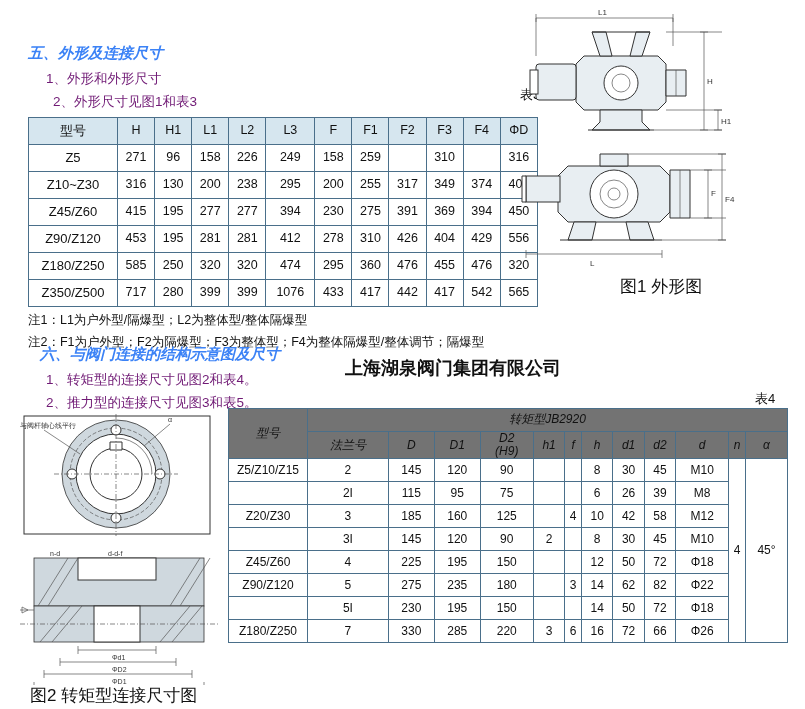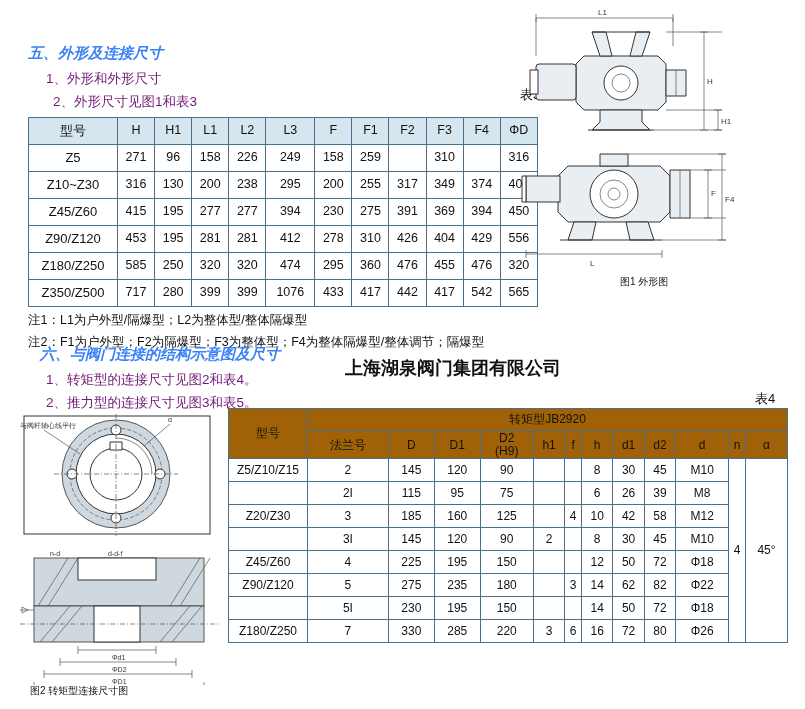--- a/index.html
+++ b/index.html
@@ -41,24 +41,24 @@
   #sec6 .l2{margin:0 0 5px 18px;}
   #sec6 .l3{margin:0 0 4px 18px;}
   #company{
     position:absolute;left:345px;top:356px;
     font-size:18px;font-weight:bold;color:#111;
   }
   #tbl4label{position:absolute;left:755px;top:390px;font-size:13px;}
   
   #tbl2{position:absolute;left:228px;top:408px;width:560px;}
   #tbl2 td{height:22px;font-size:12px;}
-  #tbl2 .hd{background:#a16207;}
+  #tbl2 .hd{background:#737373;font-style:italic;}
   #tbl2 .rowlabel{font-size:12px;}
   
-  .fig-cap{font-size:10px;text-align:center;}
+  .fig-cap{font-size:17px;text-align:center;}
   #fig1cap{position:absolute;left:620px;top:275px;}
   #fig2cap{position:absolute;left:30px;top:684px;}
   svg{display:block;}
   .ln{stroke:#333;fill:none;stroke-width:1;}
   .lnl{stroke:#555;fill:none;stroke-width:0.7;}
   .dash{stroke:#555;fill:none;stroke-width:0.7;stroke-dasharray:5 2 1 2;}
   .fillg{fill:#e8eef2;stroke:#333;stroke-width:1;}
   .fillw{fill:#ffffff;stroke:#333;stroke-width:1;}
   .hatch{fill:#cfd8de;stroke:#333;stroke-width:0.8;}
   .tiny{font-size:7px;fill:#333;font-family:"Liberation Sans",sans-serif;}
@@ -301,21 +301,21 @@
       <tr>
         <td class="rowlabel">Z180/Z250</td>
         <td>7</td>
         <td>330</td>
         <td>285</td>
         <td>220</td>
         <td>3</td>
         <td>6</td>
         <td>16</td>
         <td>72</td>
-        <td>80</td>
+        <td>66</td>
         <td>Φ26</td>
       </tr>
     </tbody>
   </table>
 
 <div style="position:absolute;left:508px;top:4px;">
 <svg width="280" height="270" viewBox="0 0 280 270">
 
   <g>
 

